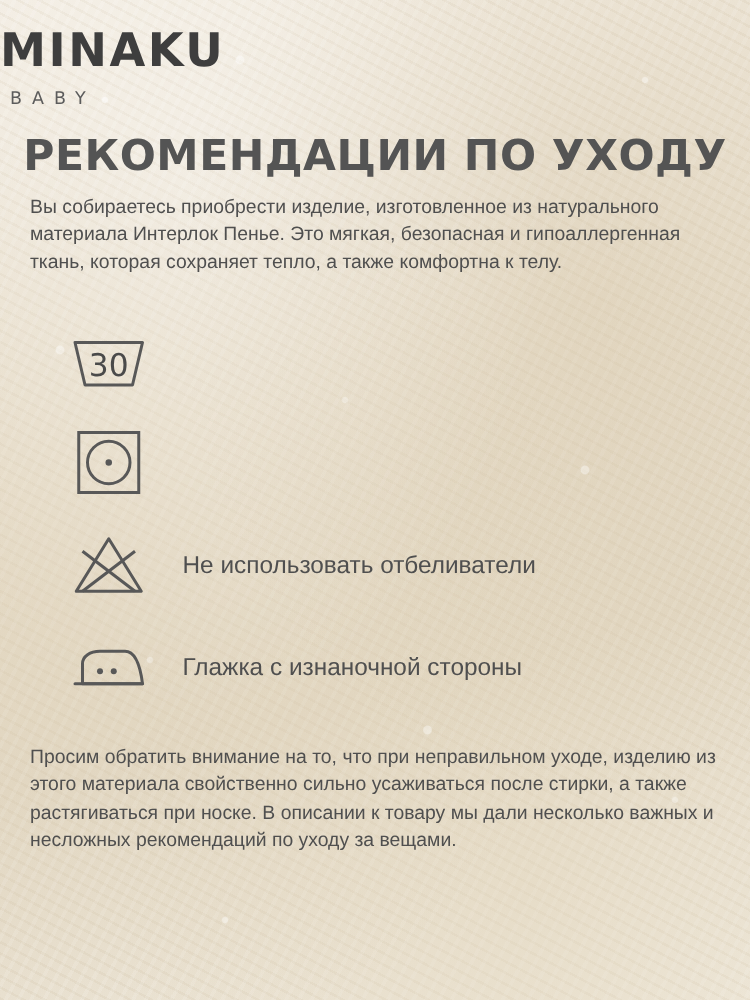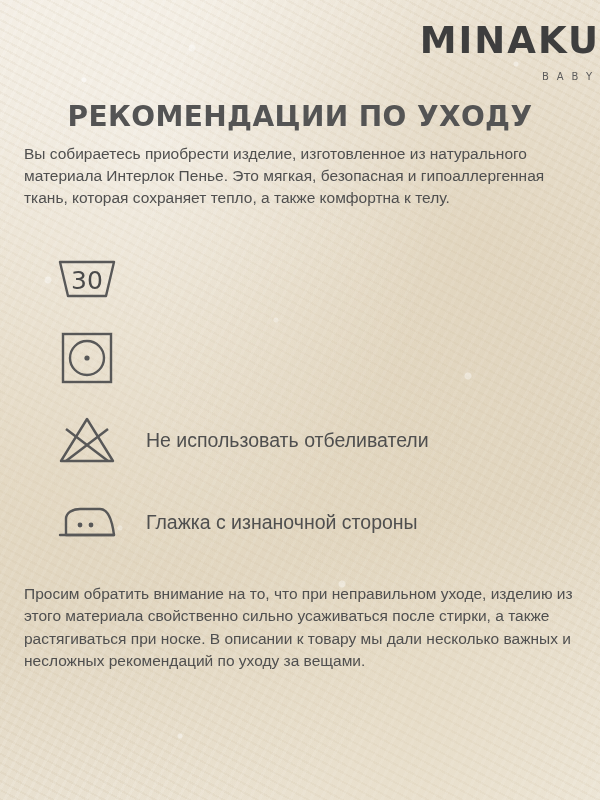--- a/index.html
+++ b/index.html
@@ -35,45 +35,45 @@
       radial-gradient(ellipse at 10% 60%, rgba(222,208,180,0.45) 0%, rgba(222,208,180,0) 55%),
       radial-gradient(ellipse at 70% 88%, rgba(226,213,186,0.45) 0%, rgba(226,213,186,0) 55%),
       repeating-linear-gradient(118deg, rgba(255,255,255,0.13) 0 3px, rgba(0,0,0,0) 3px 9px),
       repeating-linear-gradient(28deg, rgba(190,172,140,0.13) 0 2px, rgba(0,0,0,0) 2px 8px),
       linear-gradient(165deg, #f2ece1 0%, #e9e0cf 38%, #e3d9c6 66%, #efe9dc 100%);
     color: #4a4a4a;
   }
 
   
   .brand {
-    text-align: right;
+    text-align: left;
     padding-top: 22px;
   }
   .brand-name {
     font-family: "DejaVu Sans", sans-serif;
     font-weight: bold;
     font-size: 37px;
     letter-spacing: 2px;
     color: #3e3e3e;
     line-height: 1;
   }
   .brand-sub {
     font-family: "DejaVu Sans", sans-serif;
-    font-size: 10px;
+    font-size: 14px;
     letter-spacing: 8px;
     color: #5c5c5c;
     margin-top: 12px;
     padding-left: 8px;
   }
 
   .doc-title {
     text-align: center;
     font-family: "DejaVu Sans", sans-serif;
     font-weight: bold;
-    font-size: 28px;
+    font-size: 34px;
     color: #545454;
     margin-top: 18px;
     letter-spacing: 0.4px;
   }
 
   
   .content {
     padding: 0 22px;
   }
   .greeting {

